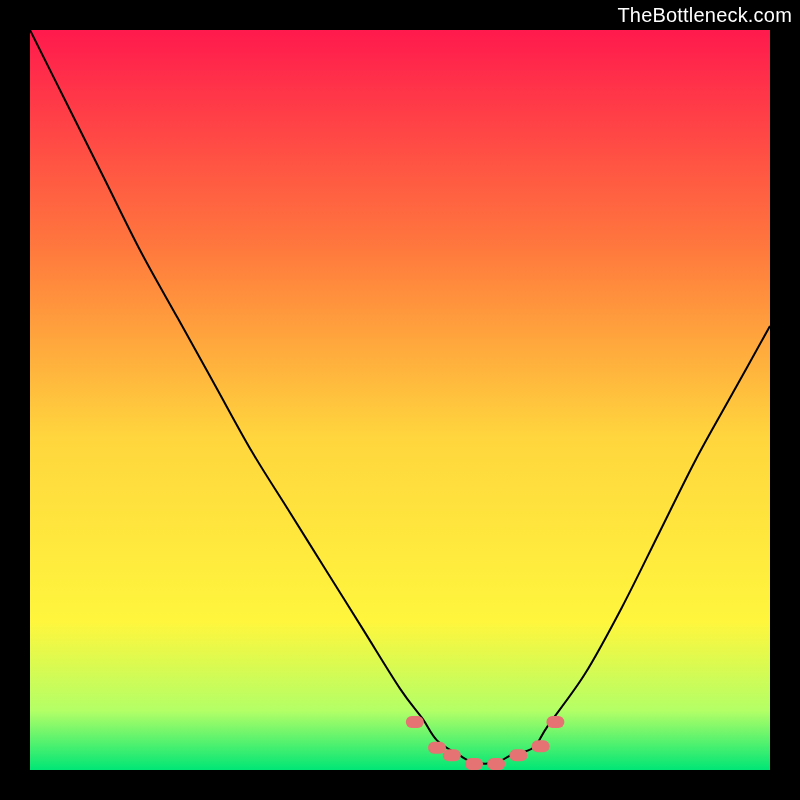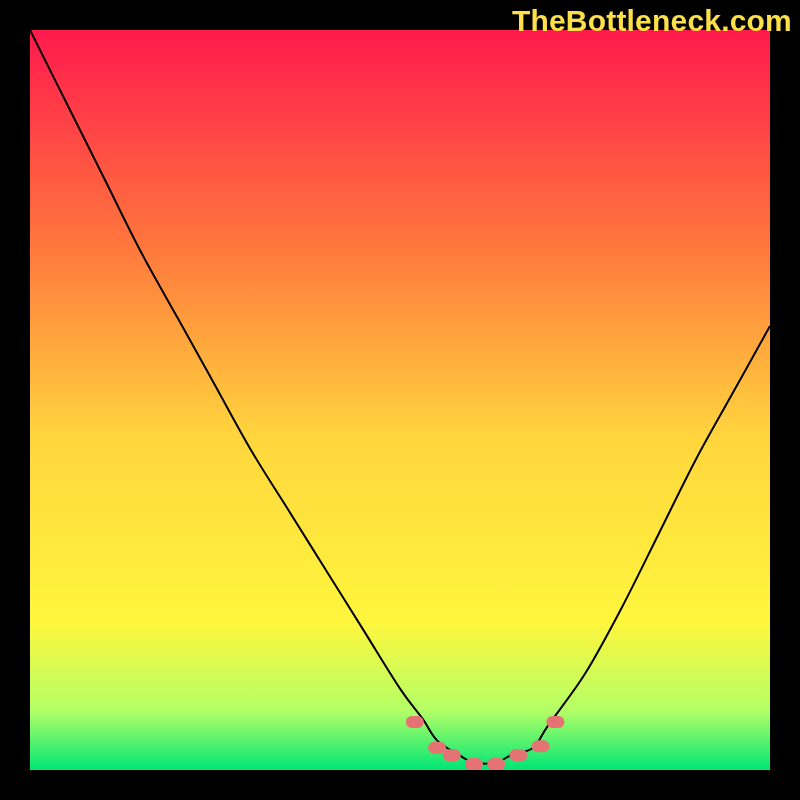--- a/index.html
+++ b/index.html
@@ -8,23 +8,23 @@
     position: relative;
     width: 800px;
     height: 800px;
     background: #000;
   }
   .watermark {
     position: absolute;
     top: 4px;
     right: 8px;
     font-family: Arial, Helvetica, sans-serif;
-    font-size: 30px;
-    font-weight: 700;
-    color: #fde047;
+    font-size: 20px;
+    font-weight: 400;
+    color: #ffffff;
     letter-spacing: 0.2px;
     z-index: 10;
   }
   .plot-area {
     position: absolute;
     left: 30px;
     top: 30px;
     width: 740px;
     height: 740px;
   }

